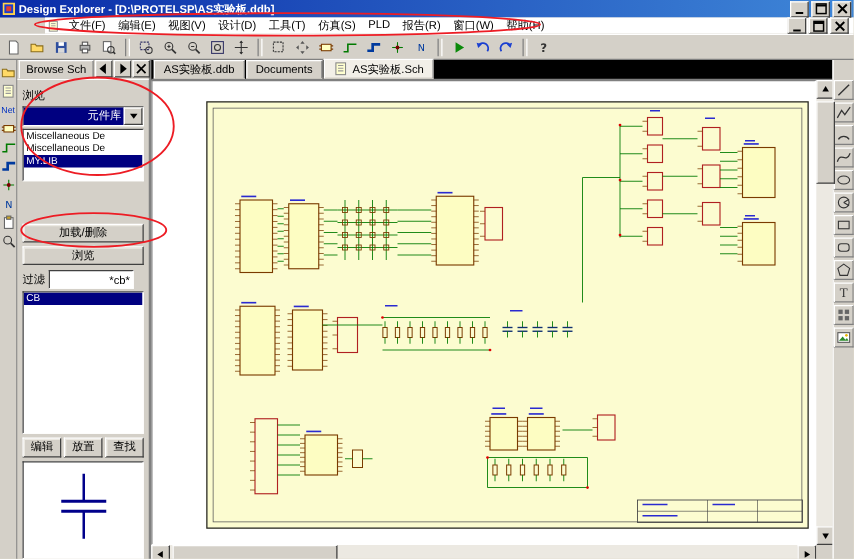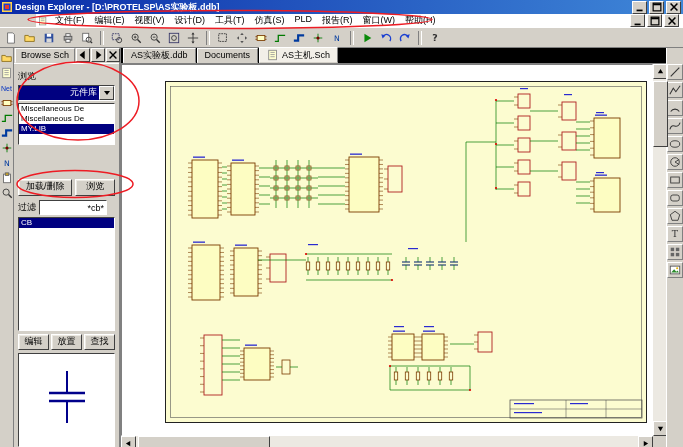--- a/index.html
+++ b/index.html
@@ -35,21 +35,21 @@
   .combo-value{flex:1;background:#000080;color:#fff;line-height:12px;padding:0 2px;white-space:nowrap;overflow:hidden;text-align:right;}
   .combo-btn{width:13px;background:#d4d0c8;border:1px solid;border-color:#fff #404040 #404040 #fff;display:flex;align-items:center;justify-content:center;}
   .tri-down{width:0;height:0;border-left:3px solid transparent;border-right:3px solid transparent;border-top:4px solid #000;}
   .listbox{background:#fff;border:1px solid;border-color:#404040 #fff #fff #404040;overflow:hidden;margin-top:2px;}
   .lib-list{height:40px;flex:none;}
   .comp-list{height:112px;flex:none;}
   .list-row{height:10px;line-height:10px;font-size:8px;padding:0 2px;white-space:nowrap;overflow:hidden;}
   .list-row.sel{background:#000080;color:#fff;}
   .panel-gap{height:32px;flex:none;}
   .btn{background:#d4d0c8;border:1px solid;border-color:#fff #404040 #404040 #fff;box-shadow:inset 1px 1px 0 #ece9e2;height:15px;line-height:13px;padding:0 4px;text-align:center;white-space:nowrap;}
-  .btn-row{display:flex;gap:3px;margin-top:2px;}
+  .btn-row{display:flex;gap:3px;margin-top:2px;flex-direction:column;}
   .filter-row{display:flex;align-items:center;gap:3px;margin-top:4px;}
   .input{height:13px;width:62px;border:1px solid;border-color:#404040 #fff #fff #404040;background:#fff;font-size:9px;font-family:Liberation Sans, sans-serif;padding:0 2px;text-align:right;}
   .bottom-btns{display:flex;gap:2px;margin-top:3px;align-items:flex-end;}
   .bottom-btns .btn{flex:1;height:14px;padding:0 2px;}
   .preview{flex:1;margin-top:3px;background:#fff;border:1px solid;border-color:#404040 #fff #fff #404040;display:flex;align-items:center;justify-content:center;min-height:0;}
   
   .main-col{flex:1;display:flex;flex-direction:column;min-width:0;}
   .doc-tabbar{height:15px;display:flex;align-items:flex-end;gap:1px;background:#000000;padding-left:2px;border-bottom:1px solid #808080;}
   .doc-tab{display:flex;align-items:center;gap:3px;height:13px;line-height:13px;padding:0 7px;background:#d4d0c8;border:1px solid;border-color:#fff #808080 #d4d0c8 #fff;white-space:nowrap;}
   .doc-tab.active{background:#f2efe8;height:14px;}
@@ -504,21 +504,21 @@
           </div>
           <div class="doc-tab active">
             <span class="icon">
               <svg width="12" height="12" viewBox="0 0 14 14">
                 <rect x="2" y="1.5" width="9" height="11" fill="#ffffd0" stroke="#888"></rect>
                 <line x1="4" y1="4" x2="9" y2="4" stroke="#999"></line>
                 <line x1="4" y1="6.5" x2="9" y2="6.5" stroke="#999"></line>
                 <line x1="4" y1="9" x2="9" y2="9" stroke="#999"></line>
               </svg>
             </span>
-            <span>AS主机.Sch</span>
+            <span>AS实验板.Sch</span>
           </div>
         </div>
       <div class="content-row">
         <div class="canvas">
           <div class="sheet">
             <svg id="schematic" width="480" height="340" viewBox="0 0 480 340">
                 <rect x="4.5" y="4.5" width="471" height="331" fill="none" stroke="#555" stroke-width="0.6"></rect>
                 <rect x="26" y="78" width="26" height="58" fill="#fdfdc2" stroke="#7a3b00" stroke-width="0.9"></rect>
                 <line x1="22" y1="81" x2="26" y2="81" stroke="#7a3b00" stroke-width="0.6"></line>
                 <line x1="22" y1="85.72727272727273" x2="26" y2="85.72727272727273" stroke="#7a3b00" stroke-width="0.6"></line>

